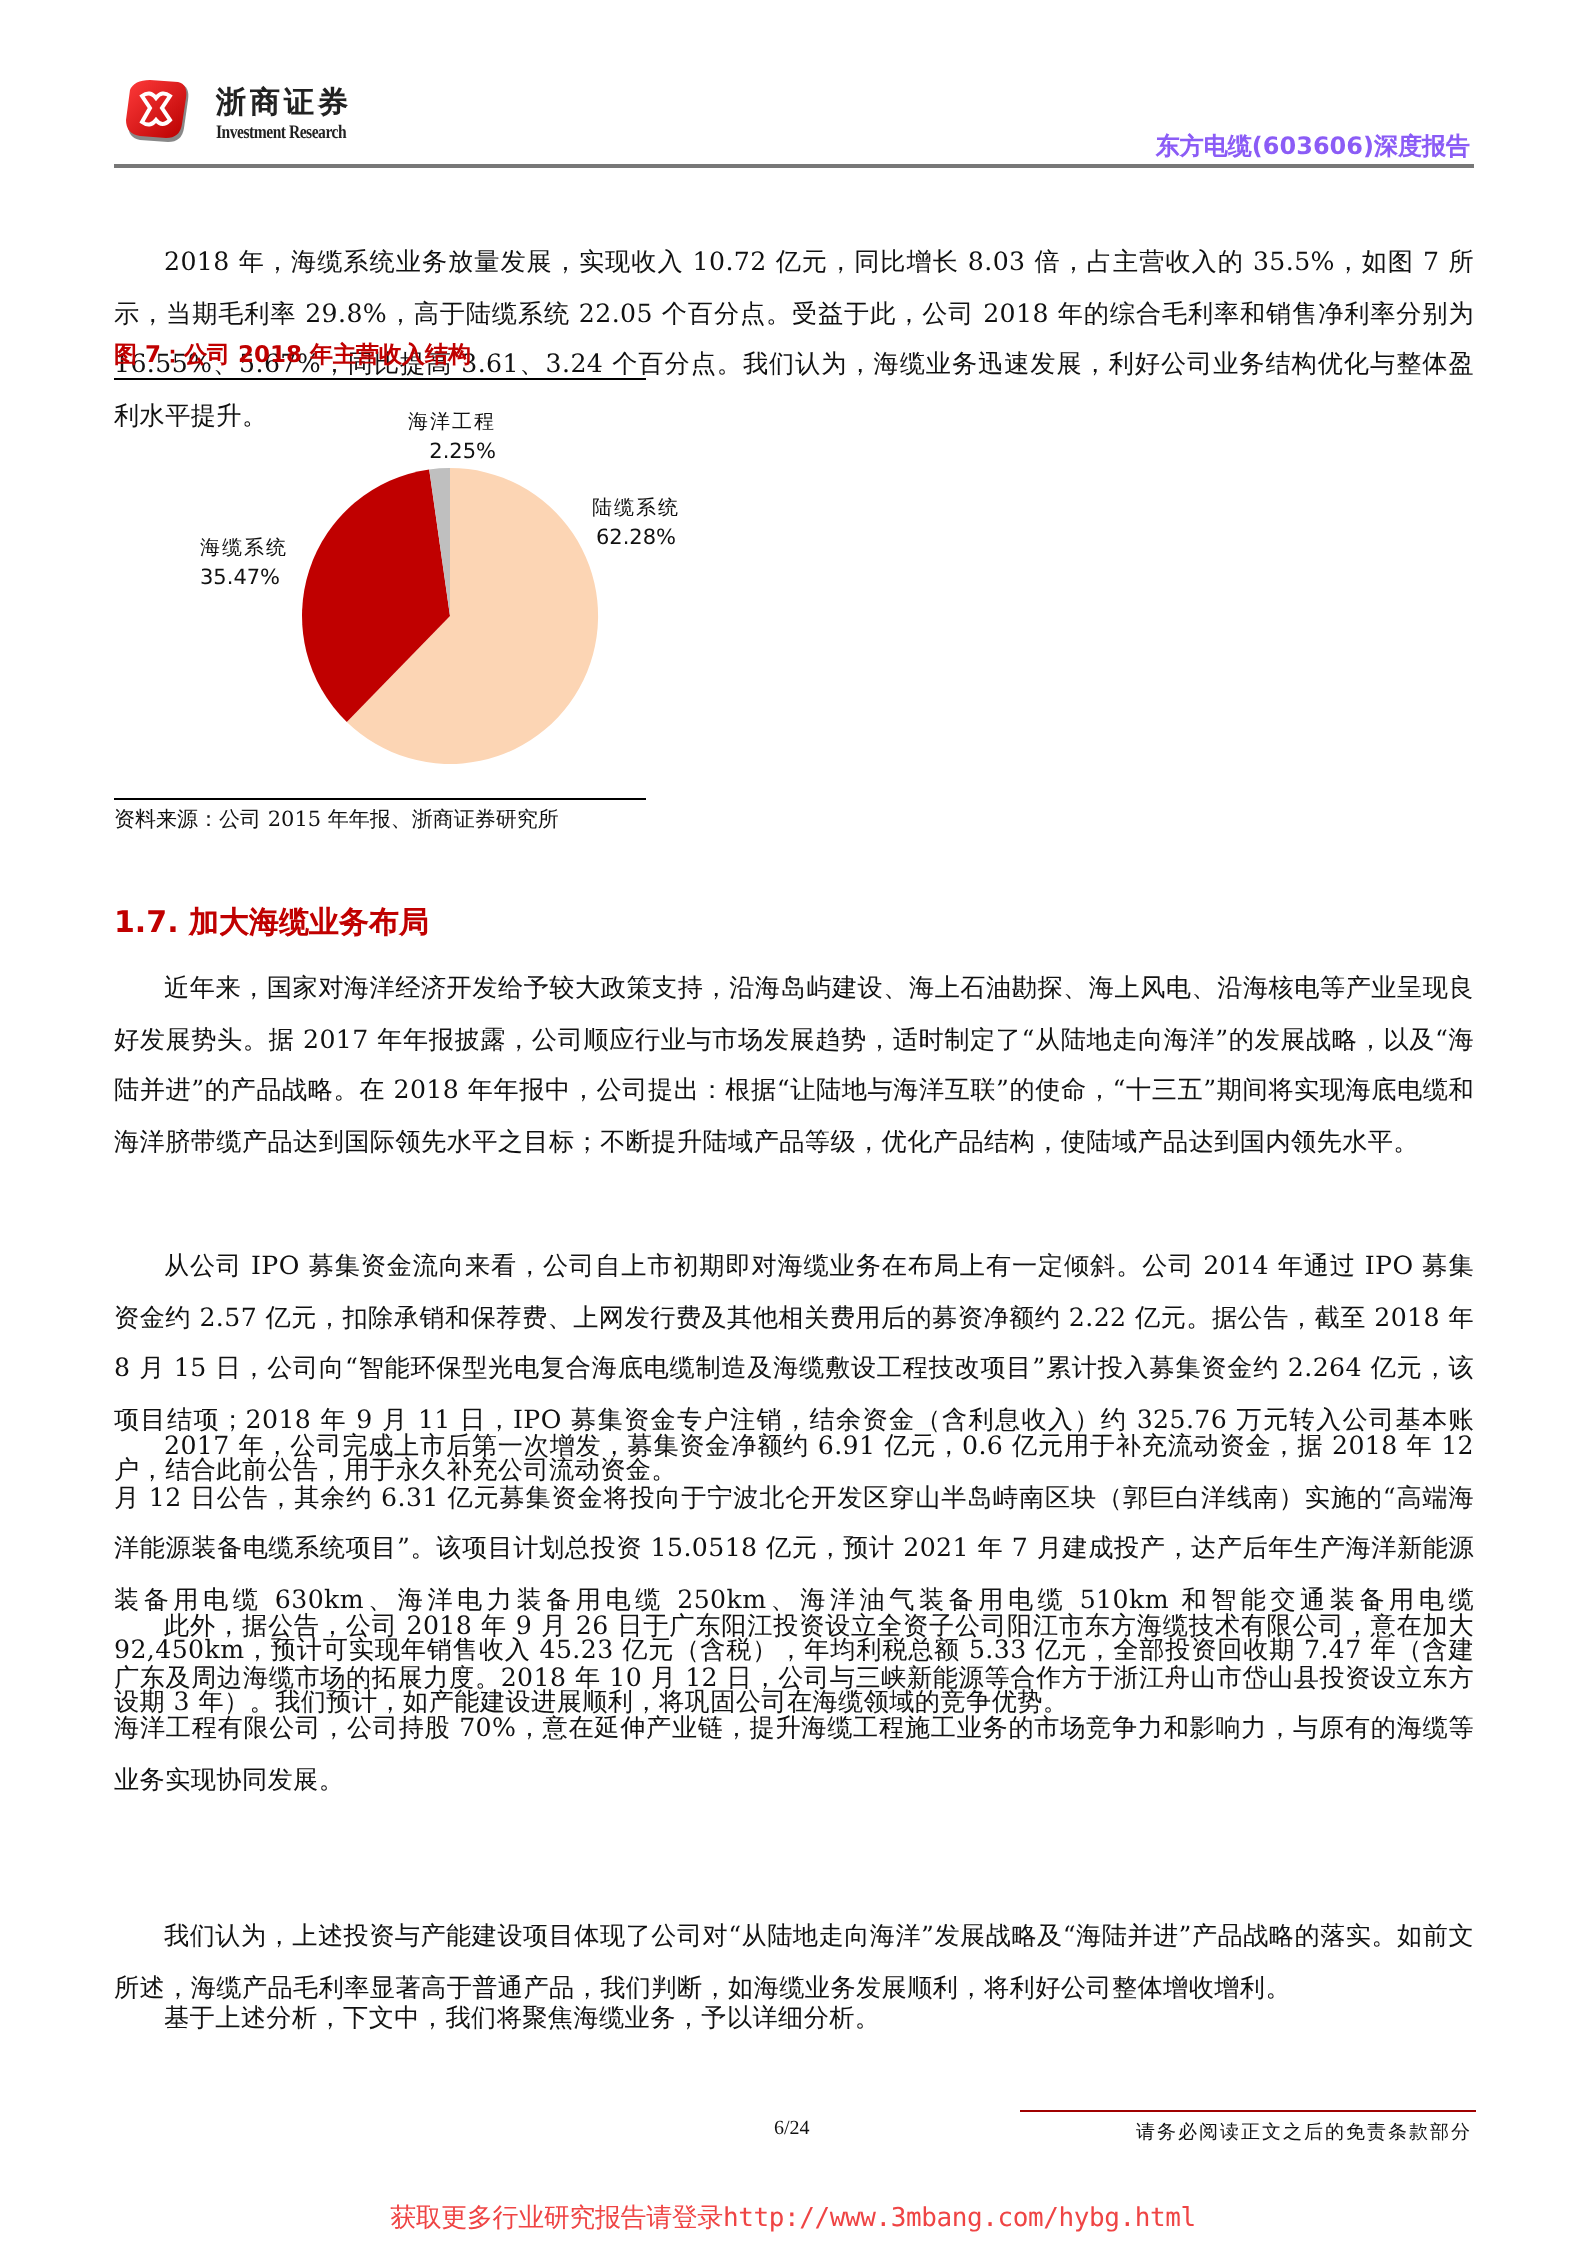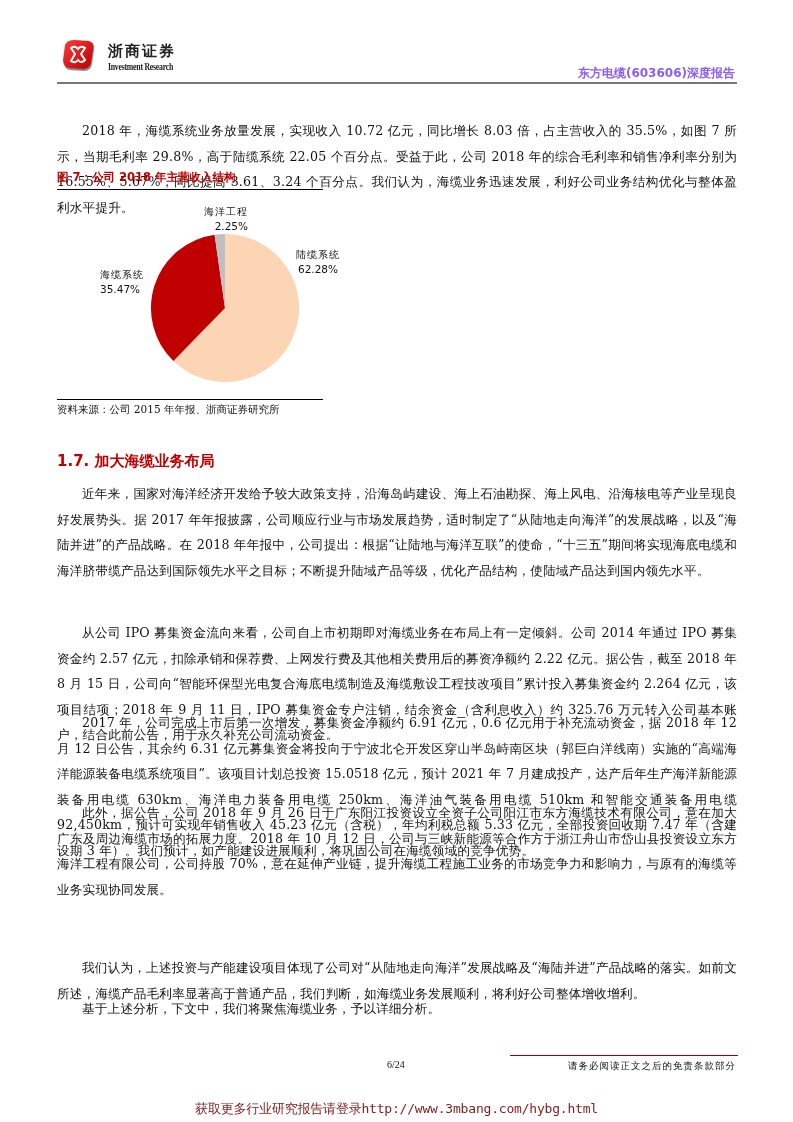--- a/index.html
+++ b/index.html
@@ -35,21 +35,21 @@
   .pie-label { font-family: "DejaVu Sans", sans-serif; font-size: 10.5px; color: #111; text-align: right; line-height: 14px; white-space: nowrap; }
   .pie-label .cn { font-family: "DejaVu Serif", serif; font-size: 10px; letter-spacing: 1px; }
 
   
   .section-heading { left: 57px; top: 452px; font-family: "DejaVu Sans", sans-serif; font-size: 15px; font-weight: bold; color: #c00000; white-space: nowrap; }
 
   
   .footer-line { left: 510px; top: 1055px; width: 228px; height: 1px; background: #a00000; }
   .footer-page { left: 387px; top: 1059px; font-size: 10px; font-family: "Liberation Serif", serif; }
   .footer-disclaimer { right: 57px; top: 1060px; font-size: 9.5px; letter-spacing: 1px; color: #111; white-space: nowrap; margin-left: 24px; }
-  .watermark { left: 0; width: 793px; top: 1100px; text-align: center; font-family: "DejaVu Sans Mono", monospace; font-size: 13px; color: #7f1d1d; letter-spacing: -0.2px; white-space: nowrap; }
+  .watermark { left: 0; width: 793px; top: 1100px; text-align: center; font-family: "DejaVu Sans Mono", monospace; font-size: 13px; color: #ef4444; letter-spacing: -0.2px; white-space: nowrap; }
 </style>
 </head>
 <body>
 
 <div class="abs logo-wrap">
   <svg class="abs logo-mark" viewBox="0 0 34 32">
     <defs>
       <linearGradient id="lg" x1="0" y1="0" x2="1" y2="1">
         <stop offset="0" stop-color="#ff3b3b"></stop>
         <stop offset="1" stop-color="#b80000"></stop>

